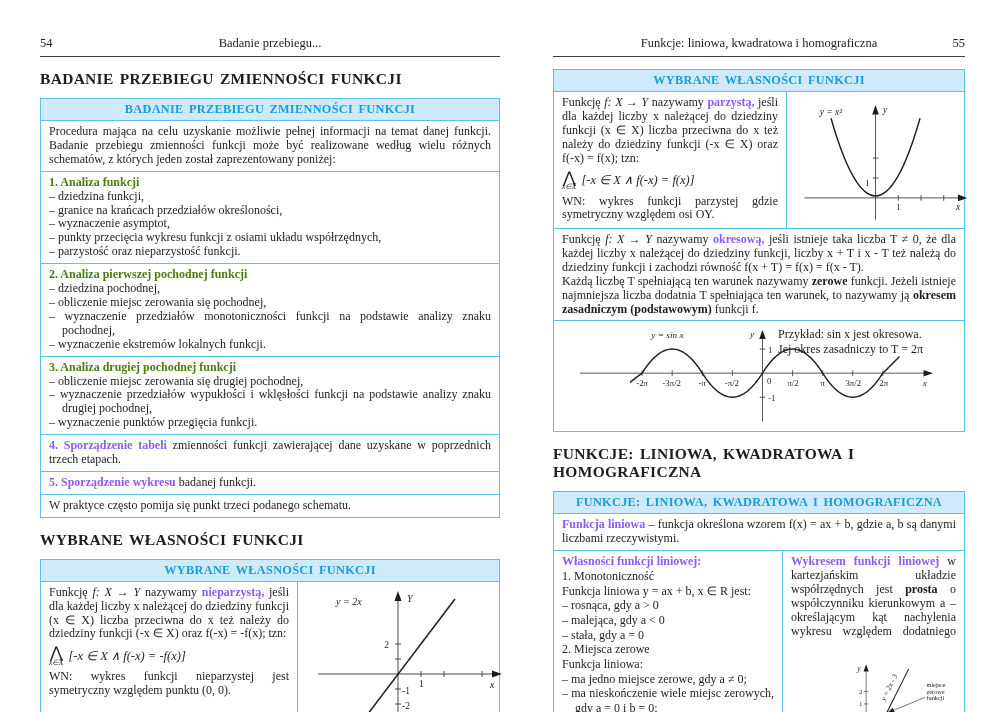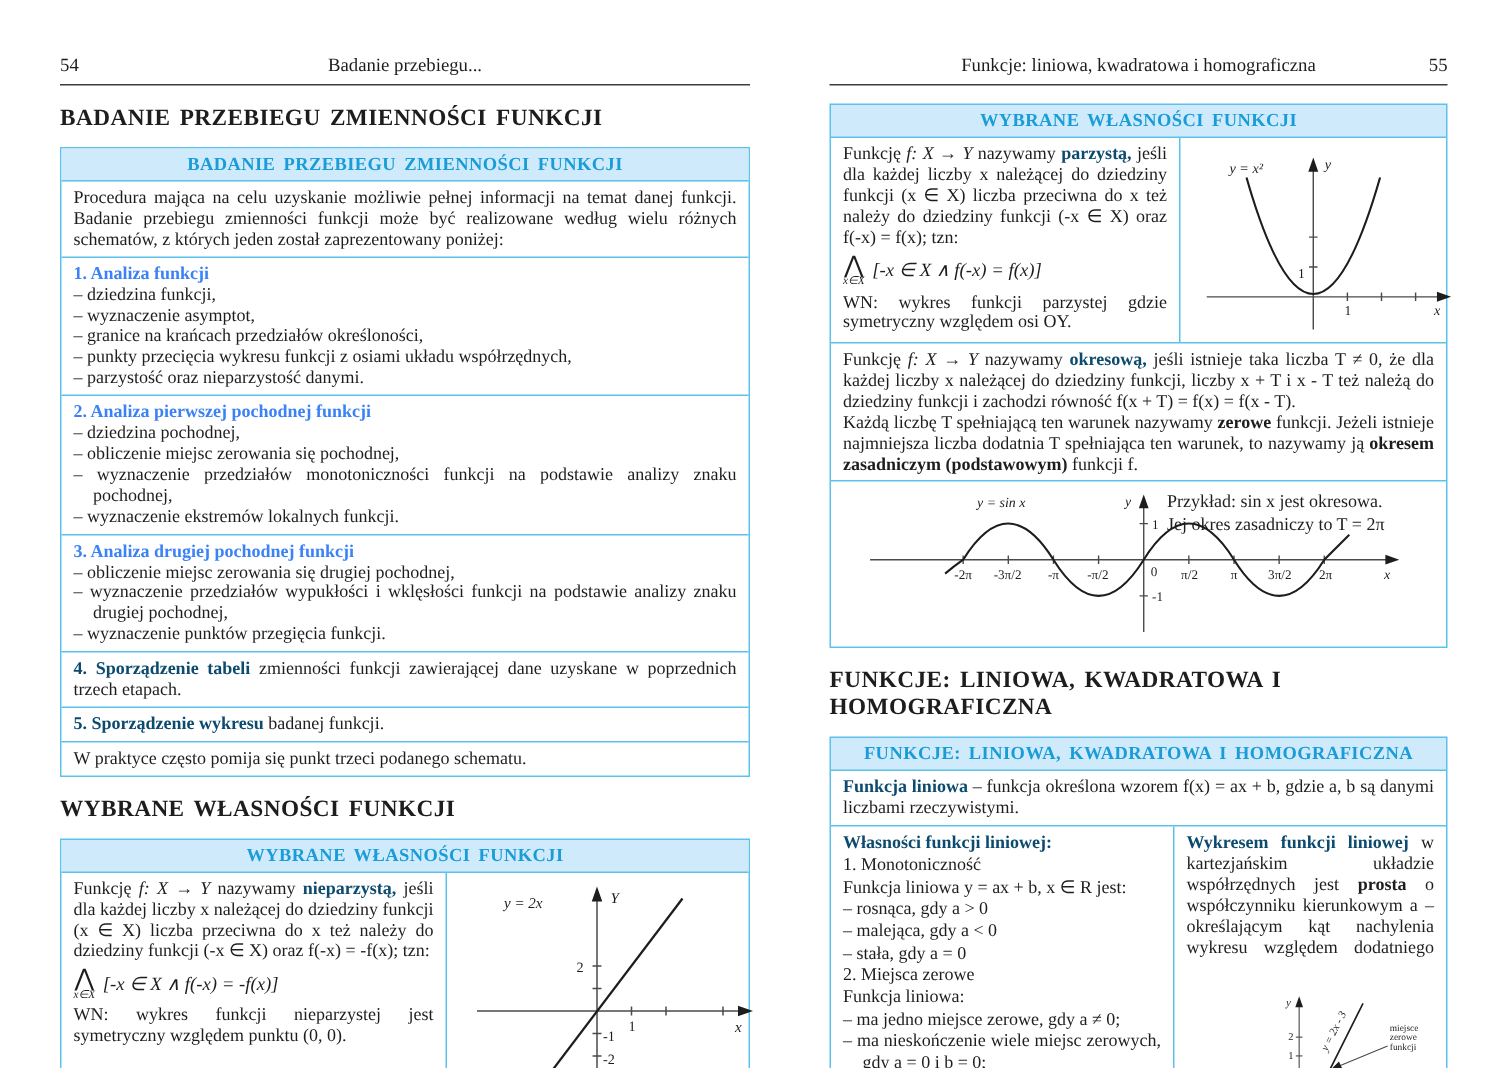--- a/index.html
+++ b/index.html
@@ -26,23 +26,23 @@
   .tbox-header{background:#cfeafb;color:#199cd8;font-weight:bold;text-align:center;
     font-size:12.3px;padding:3px 4px;border-bottom:1.5px solid #5cc2ec;
     letter-spacing:.3px;word-spacing:2px;}
   .trow{padding:4px 8px;border-bottom:1.5px solid #5cc2ec;line-height:1.16;
     text-align:justify;}
   .trow.last{border-bottom:none;}
   .tcols{display:flex;padding:0;}
   .tcell{padding:4px 8px;line-height:1.16;text-align:justify;}
   .tcell + .tcell{border-left:1.5px solid #5cc2ec;}
 
-  .step-title{color:#3b82f6;font-weight:bold;}
+  .step-title{color:#4d7c0f;font-weight:bold;}
   .li{padding-left:13px;text-indent:-13px;}
-  .accent{color:#0c4a6e;font-weight:bold;}
+  .accent{color:#8b5cf6;font-weight:bold;}
   .b{font-weight:bold;}
   .i{font-style:italic;}
 
   .formula{display:flex;align-items:center;gap:5px;margin:5px 0 4px 0;
     font-style:italic;font-size:12.5px;}
   .quant{display:inline-flex;flex-direction:column;align-items:center;
     line-height:.85;font-style:normal;}
   .quant-sym{font-size:16px;}
   .quant-sub{font-size:7.5px;font-style:italic;}
 
@@ -80,24 +80,24 @@
     <div class="tbox">
       <div class="tbox-header">BADANIE PRZEBIEGU ZMIENNOŚCI FUNKCJI</div>
 
       <div class="trow">
         <span>Procedura mająca na celu uzyskanie możliwie pełnej informacji na temat danej funkcji. Badanie przebiegu zmienności funkcji może być realizowane według wielu różnych schematów, z których jeden został zaprezentowany poniżej:</span>
       </div>
 
       <div class="trow">
         <div class="step-title">1. Analiza funkcji</div>
         <div class="li">– dziedzina funkcji,</div>
+        <div class="li">– granice na krańcach przedziałów określoności,</div>
         <div class="li">– wyznaczenie asymptot,</div>
-        <div class="li">– granice na krańcach przedziałów określoności,</div>
         <div class="li">– punkty przecięcia wykresu funkcji z osiami układu współrzędnych,</div>
-        <div class="li">– parzystość oraz nieparzystość danymi.</div>
+        <div class="li">– parzystość oraz nieparzystość funkcji.</div>
       </div>
 
       <div class="trow">
         <div class="step-title">2. Analiza pierwszej pochodnej funkcji</div>
         <div class="li">– dziedzina pochodnej,</div>
         <div class="li">– obliczenie miejsc zerowania się pochodnej,</div>
         <div class="li">– wyznaczenie przedziałów monotoniczności funkcji na podstawie analizy znaku pochodnej,</div>
         <div class="li">– wyznaczenie ekstremów lokalnych funkcji.</div>
       </div>
 

